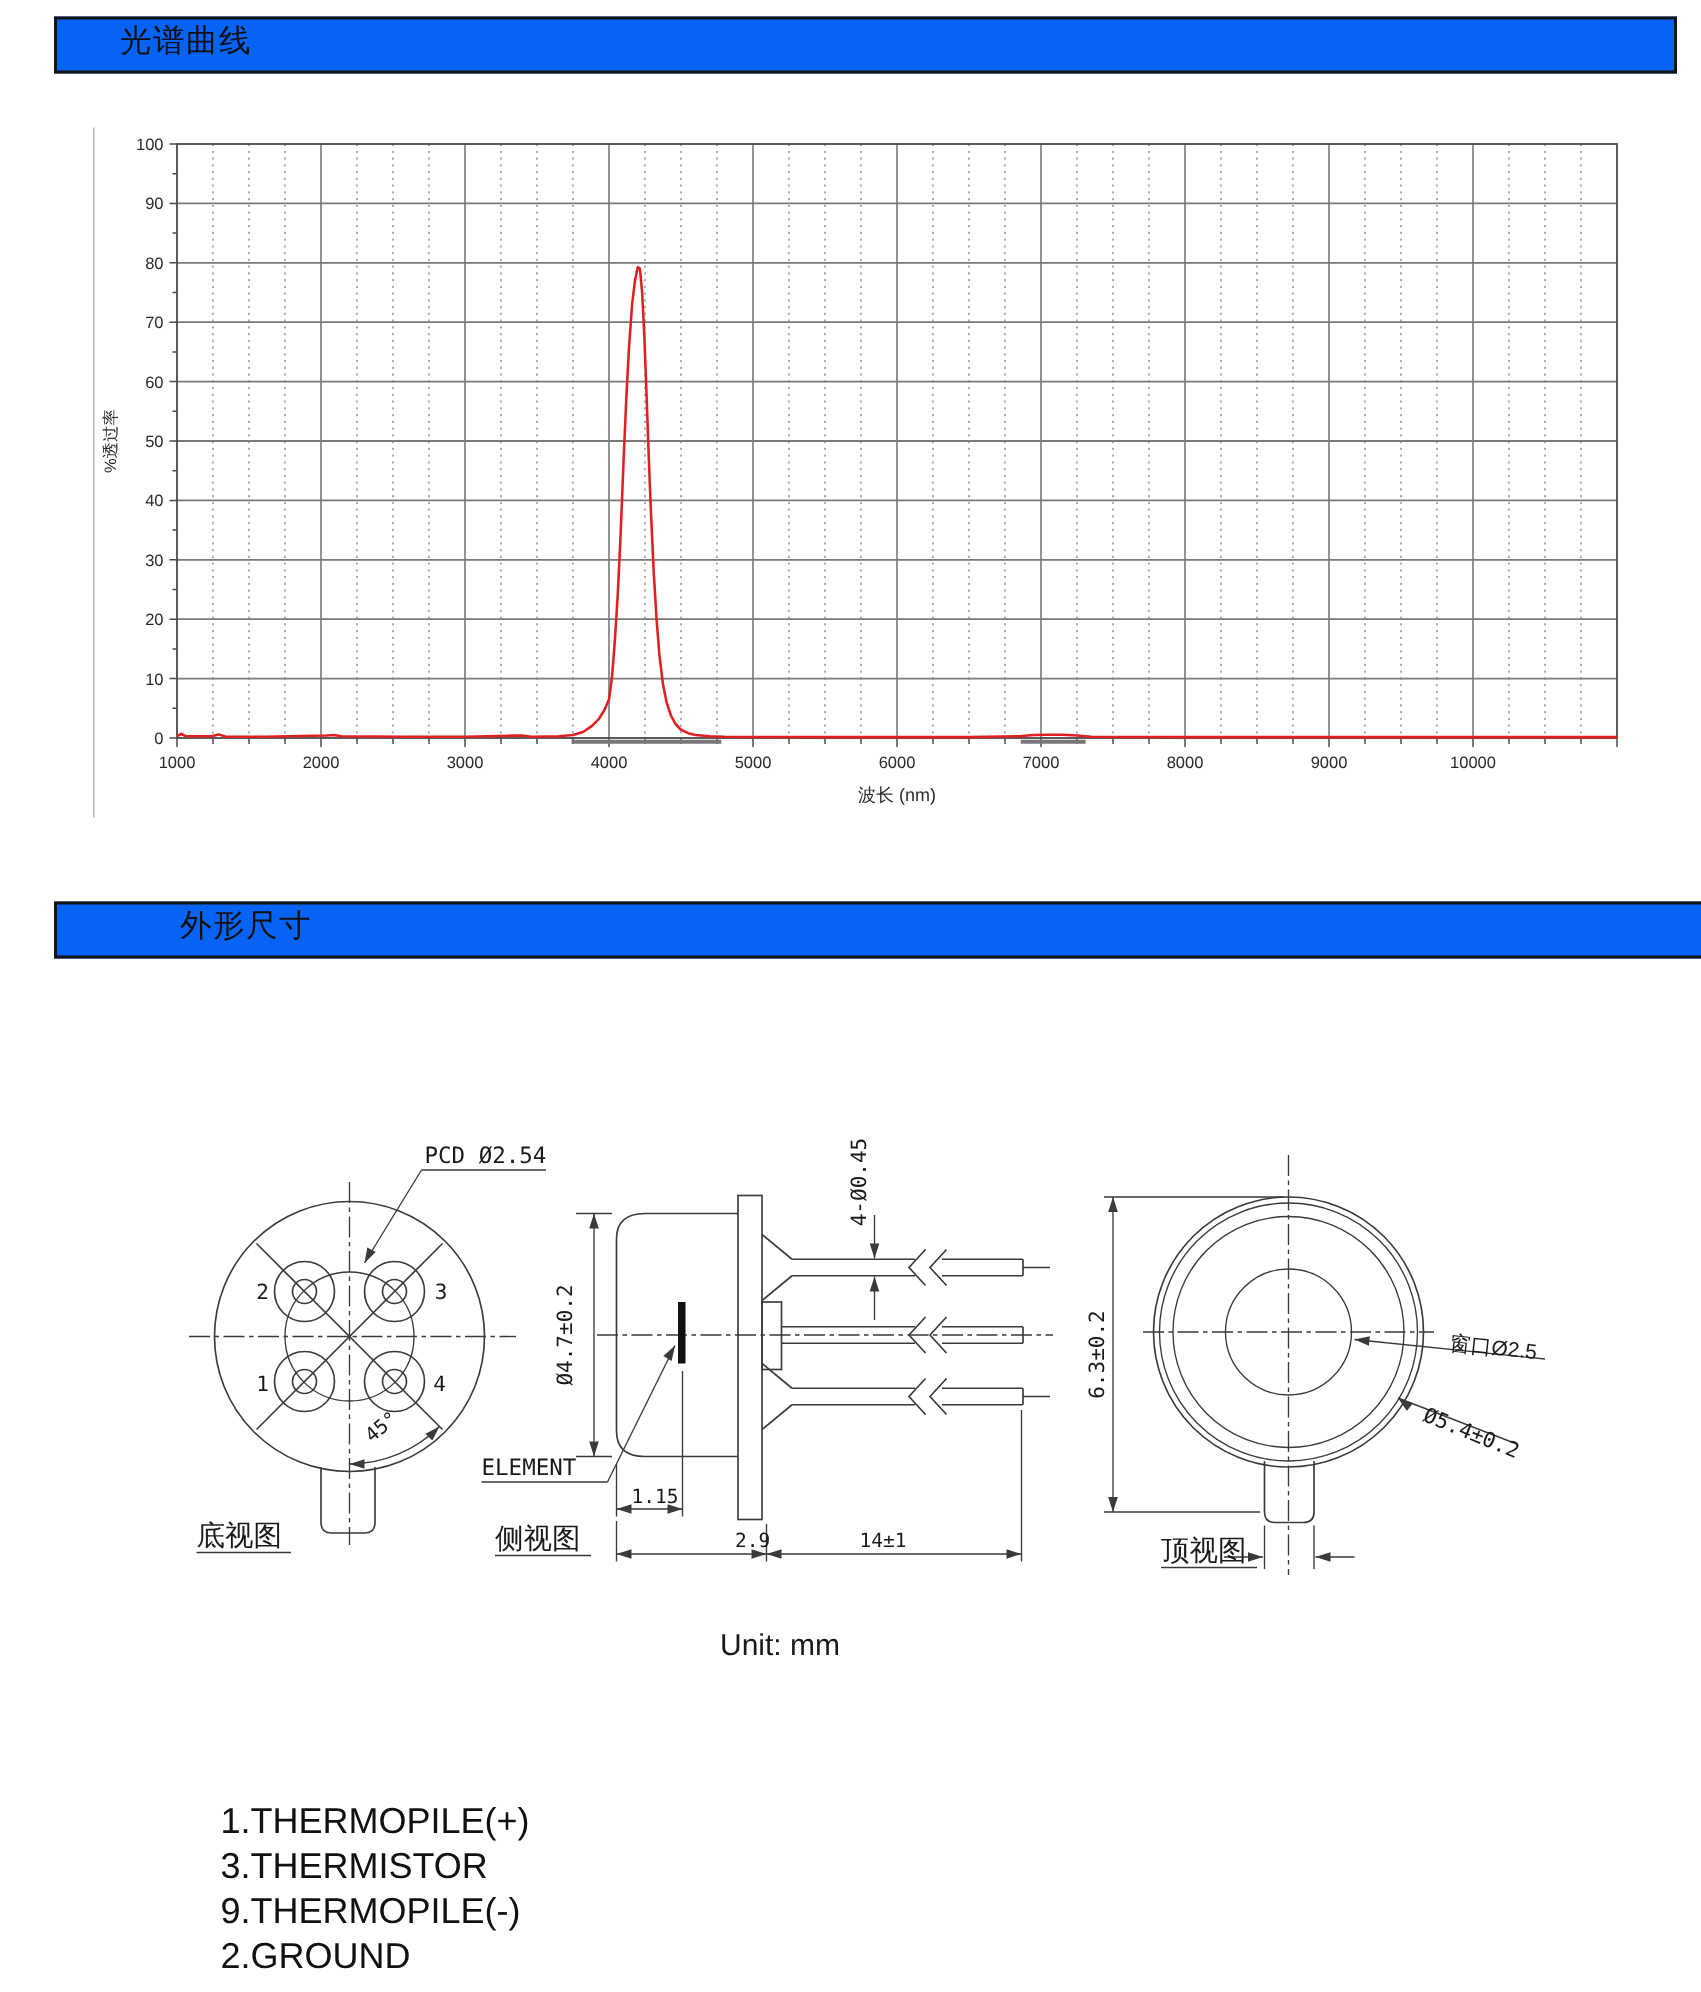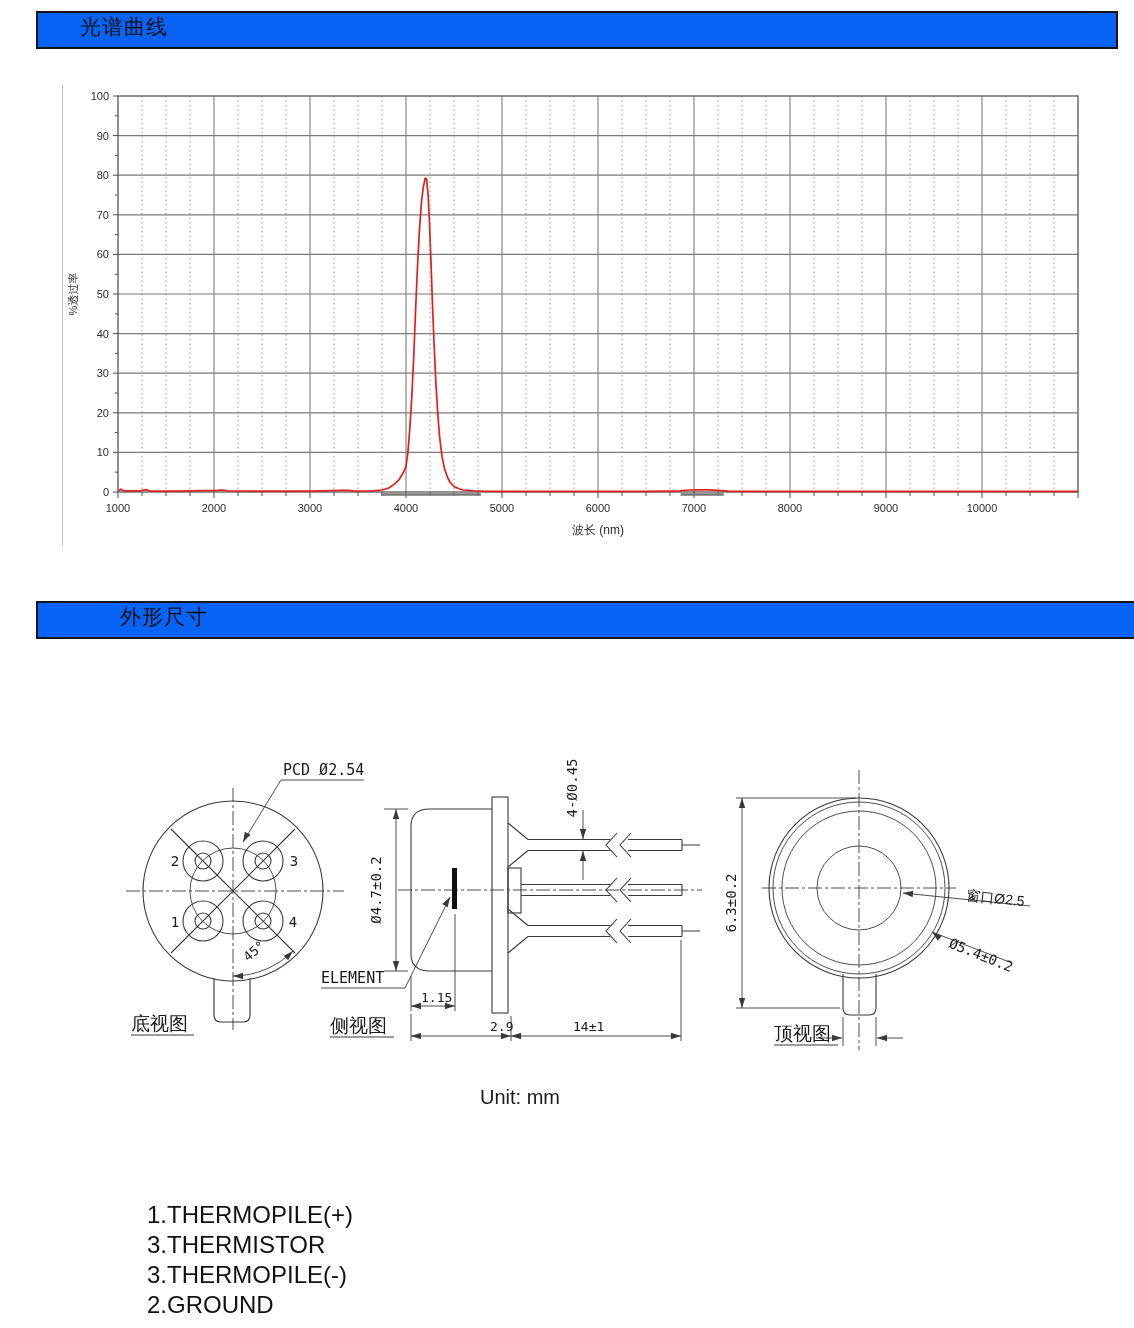--- a/index.html
+++ b/index.html
@@ -301,17 +301,17 @@
       <polygon points="0,0 -10,-3.2 -10,3.2" transform="translate(932 232) rotate(218)" fill="#3a3a3a" stroke="none"></polygon>
       <polygon points="0,0 -10,-3.2 -10,3.2" transform="translate(842 338) rotate(0)" fill="#3a3a3a" stroke="none"></polygon>
       <polygon points="0,0 -10,-3.2 -10,3.2" transform="translate(877 338) rotate(180)" fill="#3a3a3a" stroke="none"></polygon>
     </svg>
 
   <div class="cad-note" id="unit-note">Unit: mm</div>
 
   <div id="pinout">
     <div>1.THERMOPILE(+)</div>
     <div>3.THERMISTOR</div>
-    <div>3.THERMOPILE(-)</div>
+    <div>9.THERMOPILE(-)</div>
     <div>2.GROUND</div>
   </div>
 
 </div>
 
 </body></html>

